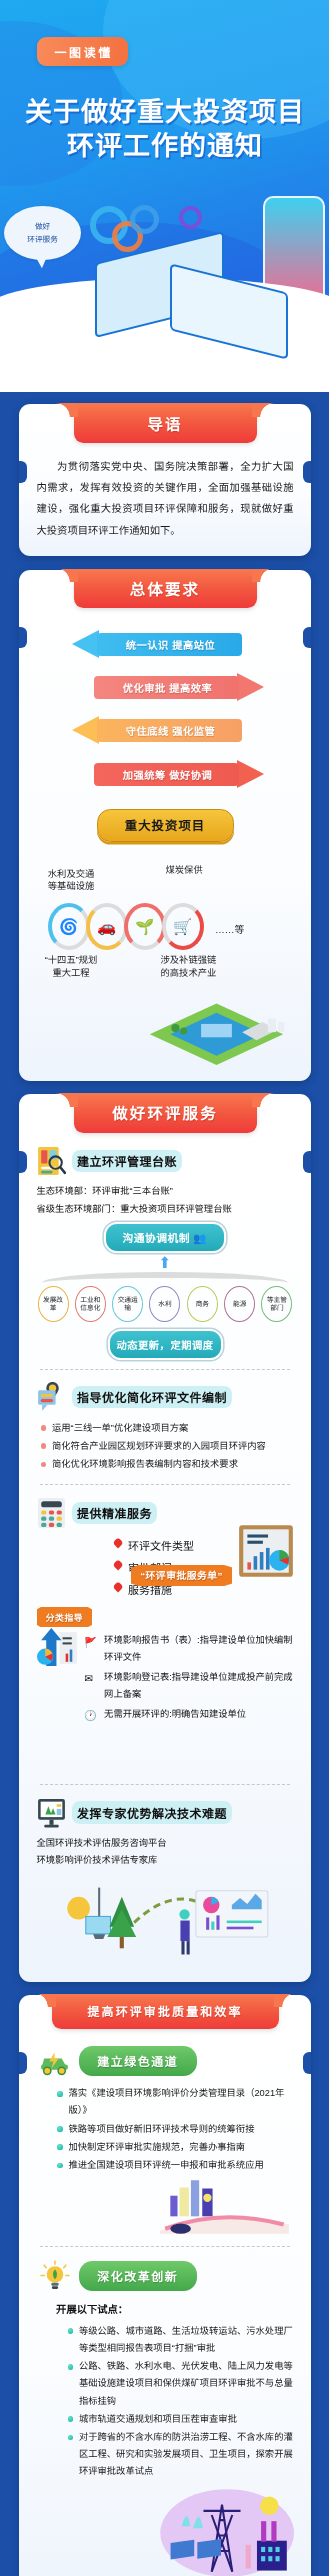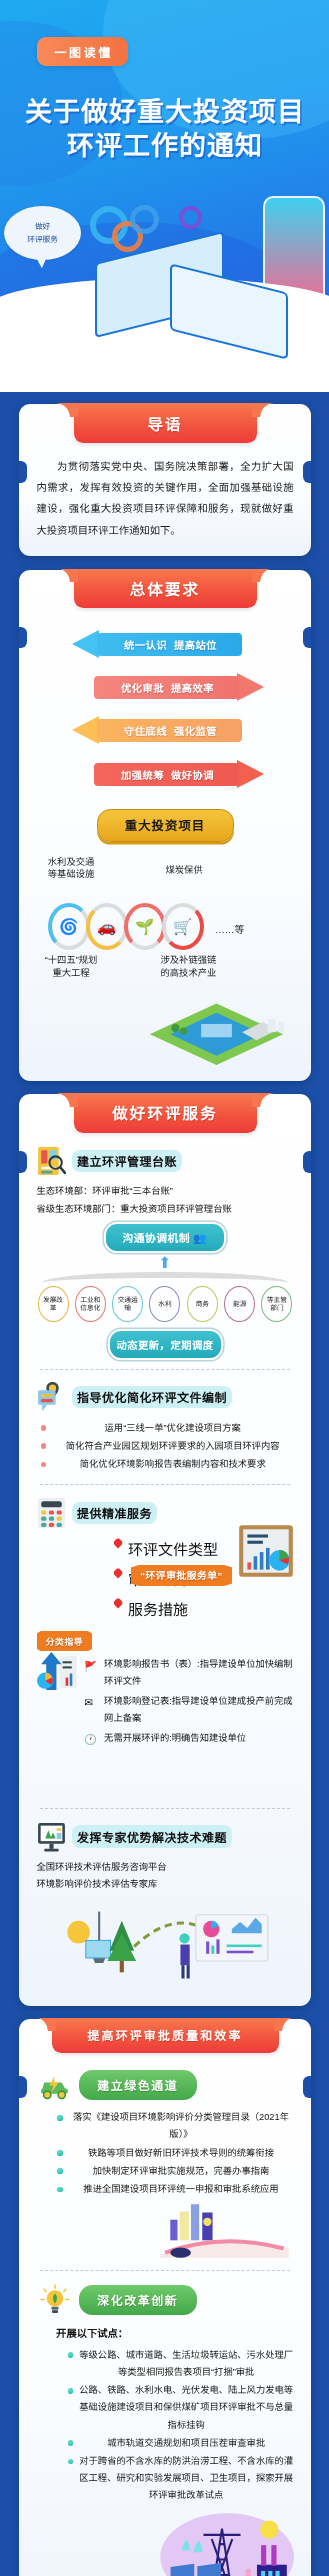--- a/index.html
+++ b/index.html
@@ -123,21 +123,21 @@
   .card-banner::before{ left:-17.5px; background: radial-gradient(circle at 0 100%, transparent 13.4px, #f7764d 14px); }
   .card-banner::after{ right:-17.5px; background: radial-gradient(circle at 100% 100%, transparent 13.4px, #f7764d 14px); }
 
   .card-body { padding: 12.4px 17.5px 0; }
   .intro-text {
     font-size: 10.3px; line-height: 2.05; color: #1c1c1c;
     text-indent: 2em; text-align: justify;
   }
 
   
-  .arrow-row { position:relative; height: 32px; margin: 11.3px 0 3.1px; font-family: Liberation Mono, monospace; }
+  .arrow-row { position:relative; height: 32px; margin: 11.3px 0 3.1px; }
   .arrow {
     position:absolute; height: 29px; width: 170px;
     display:flex; align-items:center;
     color:#fff; font-size:10.3px; font-weight:bold; letter-spacing:0.5px;
     text-shadow: 0.5px 0.5px 1px rgba(0,0,0,.18);
   }
   .arrow span { width:100%; text-align:center; padding-left: 3.1px;}
   .arrow.left { left: 35px; padding-left: 25px; }
   .arrow.right { left: 57px; padding-right: 25px; }
   .arrow .bar { position:absolute; top:3.1px; height:23px; left:25px; right:0; border-radius:4.1px;}
@@ -186,21 +186,21 @@
   .sub-head { display:flex; align-items:center; gap:6.2px; margin: 9.3px 0 6.2px;}
   .sub-ico {
     width: 29px; height: 32px; flex: 0 0 29px; position:relative;
   }
   .sub-title {
     background:#cdf0f5; color:#111; font-size:12px; font-weight:bold;
     padding: 2.1px 5.2px 3.1px; letter-spacing:0.5px;border-radius:8px;
   }
   .sub-line { font-size:9.3px; color:#111; line-height:1.9; }
   .sub-line.center { }
-  ul.dots { list-style:none; margin: 3.1px 0 0 3.1px; text-align: center;}
+  ul.dots { list-style:none; margin: 3.1px 0 0 3.1px;}
   ul.dots li {
     position:relative; padding-left: 12.4px; font-size:9.3px; line-height:1.85; color:#161616;
     margin-bottom: 1px;
   }
   ul.dots li::before {
     content:""; position:absolute; left:1px; top:5.7px;
     width:5.7px;height:5.7px;border-radius:50%; background:#f08a80;
   }
   ul.dots.teal li::before { background: radial-gradient(circle at 35% 30%, #5fe3cf, #18b3a3); }
 
@@ -224,21 +224,21 @@
     width: 31px;height:36px;border-radius:50%; border:1px solid #bbb;
     display:flex;align-items:center;justify-content:center;text-align:center;
     font-size:6.7px; line-height:1.25; color:#1c1c1c; padding: 0 2.1px;
   }
   .dept.c1{border-color:#e8b53f;} .dept.c2{border-color:#e07a6f;}
   .dept.c3{border-color:#63c8d4;} .dept.c4{border-color:#8a8ac6;}
   .dept.c5{border-color:#b9ca56;} .dept.c6{border-color:#b06f94;}
   .dept.c7{border-color:#74bd7a;}
 
   .svc-list { margin: 2.1px 0 0 76px;}
-  .svc-list li { list-style:none; font-size:15px; line-height:2; color:#111; position:relative; padding-left:15.5px;}
+  .svc-list li { list-style:none; font-size:11px; line-height:2; color:#111; position:relative; padding-left:15.5px;}
   .svc-list li::before {
     content:""; position:absolute; left:1px; top:4.1px; width:7.7px;height:7.7px;
     background:#e8312c; border-radius:50% 50% 50% 0; transform: rotate(-45deg);
   }
   .flag-list { margin: 1px 0 0 1px;}
   .flag-list li { list-style:none; font-size:9.3px; line-height:1.8; color:#111; position:relative; padding-left:20.6px; margin-bottom:3.1px;}
   .flag-list li .gl { position:absolute; left:1px; top:1.5px; font-size:10.3px;}
 
   .ribbon {
     display:inline-block; background:#f07c22; color:#fff; font-weight:bold;
@@ -331,21 +331,21 @@
         <div class="arrow right a-red2">
           <div class="head"></div>
           <div class="bar"></div>
           <span>加强统筹 做好协调</span>
         </div>
       </div>
 
       <div class="pill-gold">重大投资项目</div>
 
       <div style="position:relative;height:36px;margin-top:13.4px;">
-        <div class="proj-label pl1" style="white-space:pre-line;position:absolute;left:11.3px;top:0;">水利及交通
+        <div class="proj-label pl1" style="white-space:pre-line;position:absolute;left:11.3px;top:12px;">水利及交通
 等基础设施</div>
         <div class="proj-label pl2" style="white-space:pre-line;position:absolute;left:129px;top:8.2px;">煤炭保供</div>
       </div>
 
       <div class="proj-icons">
         <div class="proj-ring r1">
             <span>🌀</span>
           </div>
         <div class="proj-ring r2">
             <span>🚗</span>

